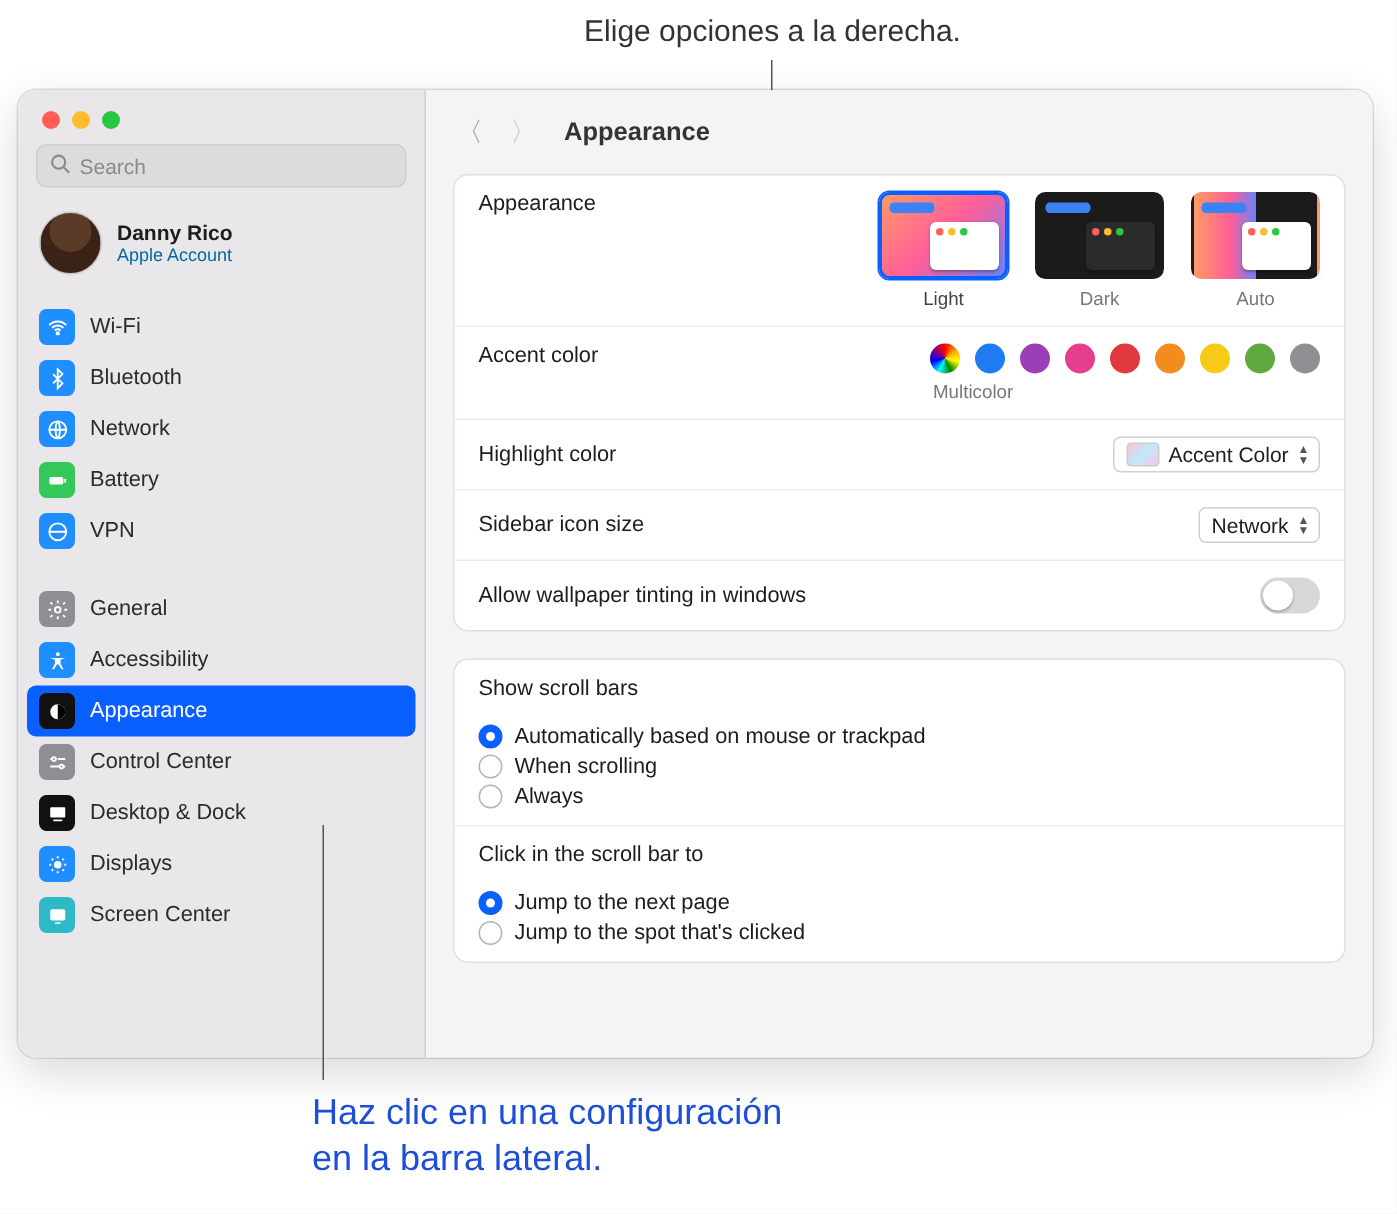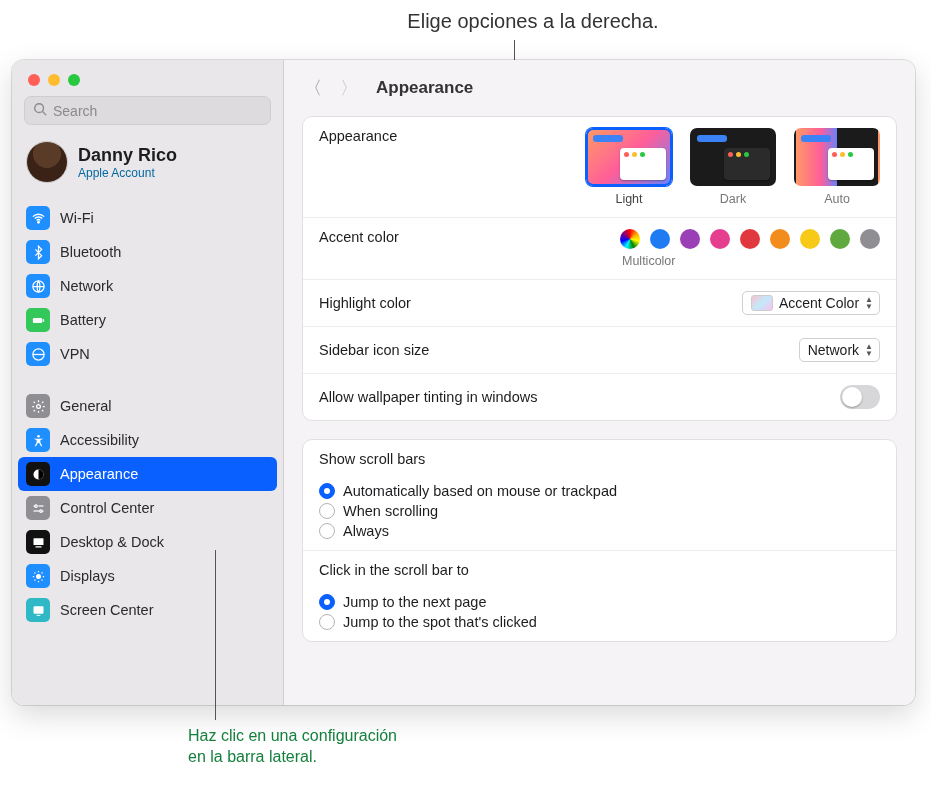--- a/index.html
+++ b/index.html
@@ -8,40 +8,40 @@
     background: #fff;
     width: 931px;
     height: 809px;
     position: relative;
     font-size: 14px;
     color: #1d1d1f;
   }
   .callout-top {
     position: absolute;
     top: 10px;
-    left: 283px;
+    left: 265px;
     width: 500px;
     text-align:center;
     font-size: 20px;
     color: #333;
   }
   .callout-line-top {
     position: absolute;
     top: 40px;
     left: 514px;
     width: 1px;
     height: 100px;
     background: #555;
   }
   .callout-bottom {
     position: absolute;
     top: 726px;
-    left: 188px;
-    font-size: 16px;
-    color: #15803d;
+    left: 208px;
+    font-size: 24px;
+    color: #1d4ed8;
     line-height: 1.3;
   }
   .callout-line-bottom {
     position: absolute;
     top: 550px;
     left: 215px;
     width: 1px;
     height: 170px;
     background: #555;
   }
@@ -102,21 +102,21 @@
     display:flex;
     align-items:center;
     gap:10px;
     padding: 6px 14px 14px 14px;
   }
   .avatar {
     width:42px;height:42px;border-radius:50%;
     background: radial-gradient(circle at 50% 30%, #5a3b28 0 40%, #3a2217 41% 100%);
     border: 1px solid #c8c8c8;
   }
-  .acc-name{font-size:18px;font-weight:600;}
+  .acc-name{font-size:14px;font-weight:600;}
   .acc-sub{font-size:12px;color:#0369a1;}
   .nav {
     flex:1;
     overflow:auto;
     padding: 0 6px 10px 6px;
   }
   .nav-group { margin-top: 4px; text-align: center; }
   .nav-sep { height: 14px; }
   .nav-item {
     display:flex;

